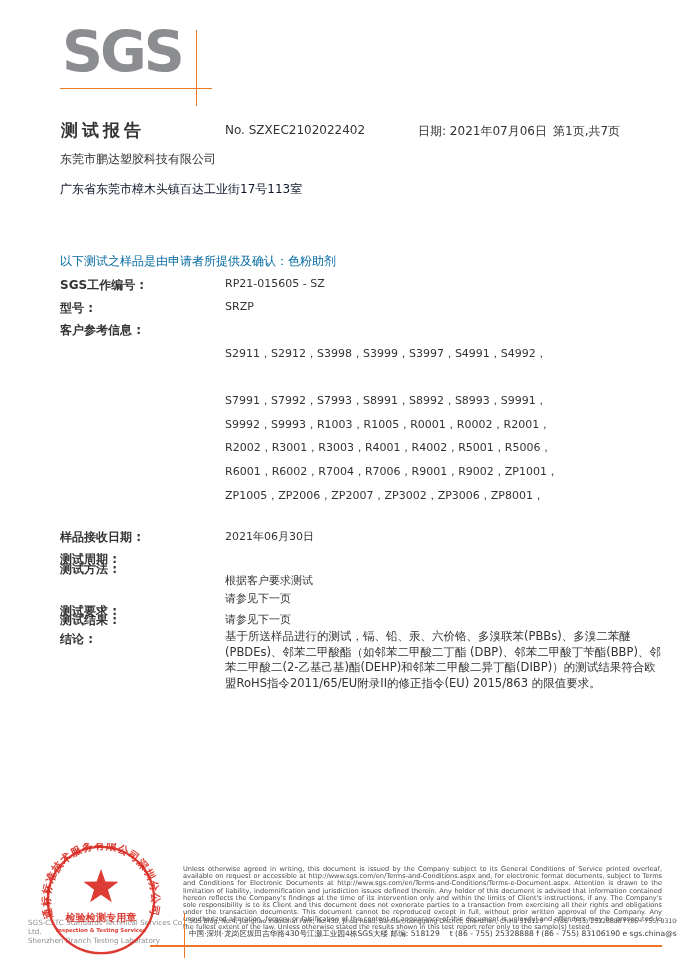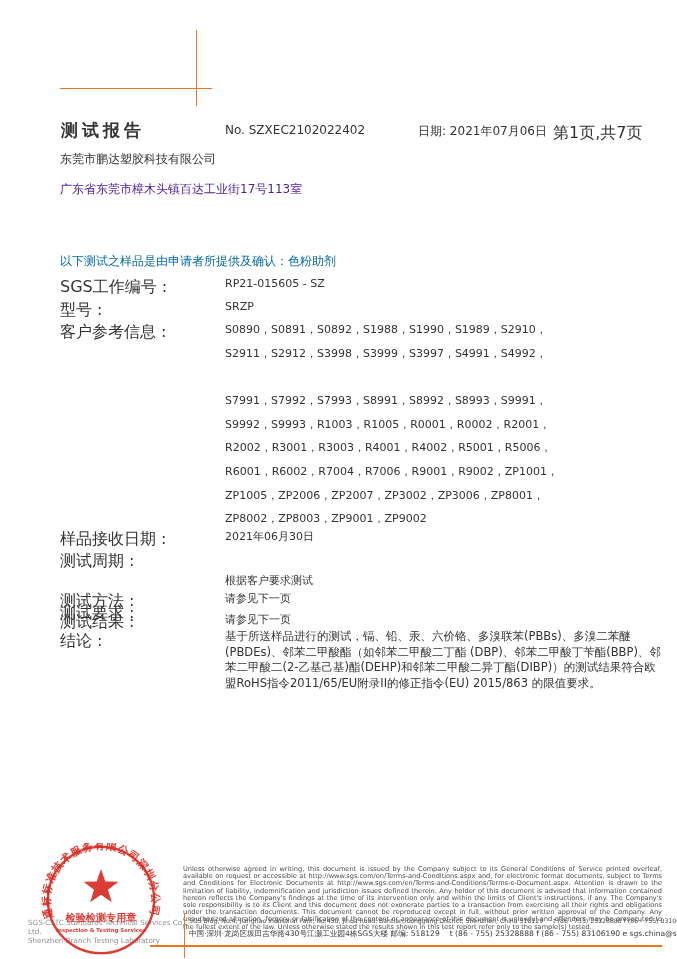--- a/index.html
+++ b/index.html
@@ -10,28 +10,28 @@
   
   .logo-text { position:absolute; left:62px; top:24px; font-size:57px; font-weight:bold;
                color:#8c8d90; letter-spacing:-3px; line-height:1; }
   .logo-vline { position:absolute; left:196px; top:30px; width:1px; height:76px; background:#ee7623; }
   .logo-hline { position:absolute; left:60px; top:88px; width:152px; height:1px; background:#ee7623; }
 
   
   .doc-title { position:absolute; left:61px; top:119px; font-size:17px; font-weight:bold; letter-spacing:4px; color:#333; }
   .report-no { position:absolute; left:225px; top:123px; font-size:12px; color:#333; }
   .report-date { position:absolute; left:418px; top:123px; font-size:12px; color:#333; }
-  .report-page { position:absolute; left:553px; top:123px; font-size:16px; color:#333; }
+  .report-page { position:absolute; left:553px; top:123px; font-size:12px; color:#333; }
 
   .company-name { position:absolute; left:60px; top:151px; font-size:12px; color:#333; }
-  .company-addr { position:absolute; left:60px; top:181px; font-size:12px; color:#4c1d95; }
+  .company-addr { position:absolute; left:60px; top:181px; font-size:12px; color:#0f172a; }
 
   .statement { position:absolute; left:60px; top:253px; font-size:12px; color:#0369a1; }
 
-  .lbl { position:absolute; left:60px; font-size:16px; color:#333; white-space:nowrap; }
+  .lbl { position:absolute; left:60px; font-size:12px; color:#333; white-space:nowrap;font-weight:bold; }
   .val { position:absolute; left:225px; font-size:11px; color:#333; white-space:nowrap; }
   .conclusion-val { position:absolute; left:225px; top:629px; width:438px; font-size:11.5px;
                     line-height:15.5px; color:#333; white-space:normal; }
 
   
   .legal { position:absolute; left:183px; top:838px; width:479px; font-size:6.6px;
            line-height:7.2px; text-align:justify; color:#4a4a4a;margin-top:28px; }
   .attention { position:absolute; left:183px; top:901px; width:479px; font-size:6.8px;
                line-height:7.6px; color:#ee7623; font-weight:bold; }
   .addr-row1 { position:absolute; left:189px; top:917px; font-size:6.2px; color:#4a4a4a; white-space:nowrap; }
@@ -43,58 +43,57 @@
 
   .stamp-company { position:absolute; left:28px; top:918px; width:172px; font-size:7.2px;
                    line-height:9px; color:#8f9093; }
   .stamp { position:absolute; left:38px; top:843px; }
 </style>
 </head>
 <body>
 
 <div class="page">
 
+  <div class="logo-text">SGS</div>
   <div class="logo-vline"></div>
   <div class="logo-hline"></div>
 
   <div class="doc-title">测试报告</div>
   <div class="report-no">No. SZXEC2102022402</div>
   <div class="report-date">日期: 2021年07月06日</div>
   <div class="report-page">第1页,共7页</div>
 
   <div class="company-name">东莞市鹏达塑胶科技有限公司</div>
   <div class="company-addr">广东省东莞市樟木头镇百达工业街17号113室</div>
 
   <div class="statement">以下测试之样品是由申请者所提供及确认：色粉助剂</div>
 
   <span class="lbl" style="top:277px">SGS工作编号 :</span>
   <span class="val" style="top:277px">RP21-015605 - SZ</span>
 
   <span class="lbl" style="top:300px">型号 :</span>
   <span class="val" style="top:300px">SRZP</span>
 
   <span class="lbl" style="top:322px">客户参考信息 :</span>
-  <span class="val" style="top:322px">S0890，S0891，S0892，S1988，S1990，S1989，S2910，</span>
   <span class="val" style="top:346px">S2911，S2912，S3998，S3999，S3997，S4991，S4992，</span>
   <span class="val" style="top:393px">S7991，S7992，S7993，S8991，S8992，S8993，S9991，</span>
   <span class="val" style="top:417px">S9992，S9993，R1003，R1005，R0001，R0002，R2001，</span>
   <span class="val" style="top:440px">R2002，R3001，R3003，R4001，R4002，R5001，R5006，</span>
   <span class="val" style="top:464px">R6001，R6002，R7004，R7006，R9001，R9002，ZP1001，</span>
   <span class="val" style="top:488px">ZP1005，ZP2006，ZP2007，ZP3002，ZP3006，ZP8001，</span>
-  <span class="val" style="top:511px">ZP8002，ZP8003，ZP9001，ZP9002</span>
 
   <span class="lbl" style="top:529px">样品接收日期 :</span>
   <span class="val" style="top:529px">2021年06月30日</span>
 
   <span class="lbl" style="top:551px">测试周期 :</span>
 
   <span class="lbl" style="top:603px">测试要求 :</span>
   <span class="val" style="top:573px">根据客户要求测试</span>
 
-  <span class="lbl" style="top:591px">测试方法 :</span>
+  <span class="lbl" style="top:561px">测试方法 :</span>
   <span class="val" style="top:591px">请参见下一页</span>
 
   <span class="lbl" style="top:612px">测试结果 :</span>
   <span class="val" style="top:612px">请参见下一页</span>
 
   <span class="lbl" style="top:631px">结论 :</span>
   <div class="conclusion-val">基于所送样品进行的测试，镉、铅、汞、六价铬、多溴联苯(PBBs)、多溴二苯醚(PBDEs)、邻苯二甲酸酯（如邻苯二甲酸二丁酯 (DBP)、邻苯二甲酸丁苄酯(BBP)、邻苯二甲酸二(2-乙基己基)酯(DEHP)和邻苯二甲酸二异丁酯(DIBP)）的测试结果符合欧盟RoHS指令2011/65/EU附录II的修正指令(EU) 2015/863 的限值要求。</div>
 
   <div class="legal">Unless otherwise agreed in writing, this document is issued by the Company subject to its General Conditions of Service printed overleaf, available on request or accessible at http://www.sgs.com/en/Terms-and-Conditions.aspx and, for electronic format documents, subject to Terms and Conditions for Electronic Documents at http://www.sgs.com/en/Terms-and-Conditions/Terms-e-Document.aspx. Attention is drawn to the limitation of liability, indemnification and jurisdiction issues defined therein. Any holder of this document is advised that information contained hereon reflects the Company's findings at the time of its intervention only and within the limits of Client's instructions, if any. The Company's sole responsibility is to its Client and this document does not exonerate parties to a transaction from exercising all their rights and obligations under the transaction documents. This document cannot be reproduced except in full, without prior written approval of the Company. Any unauthorized alteration, forgery or falsification of the content or appearance of this document is unlawful and offenders may be prosecuted to the fullest extent of the law. Unless otherwise stated the results shown in this test report refer only to the sample(s) tested.</div>
 

